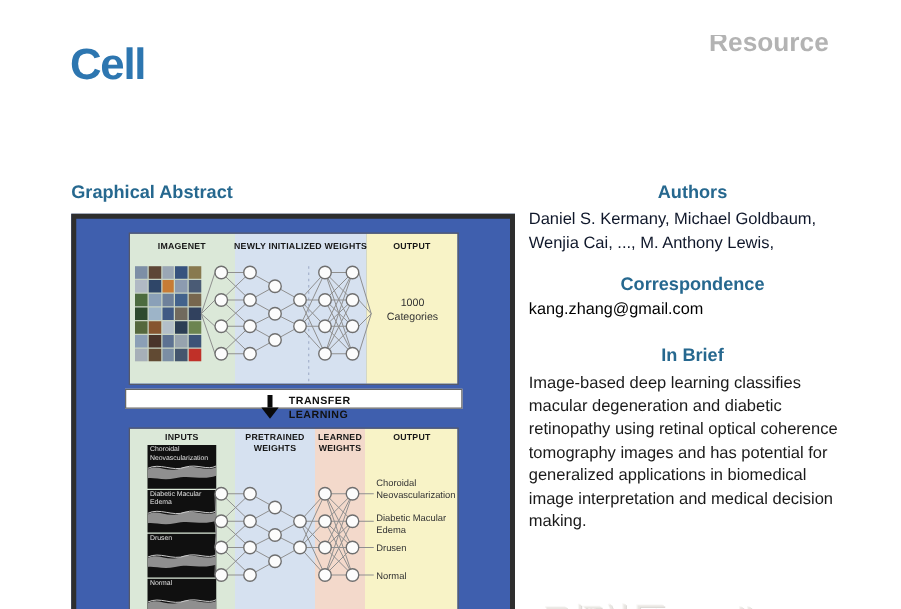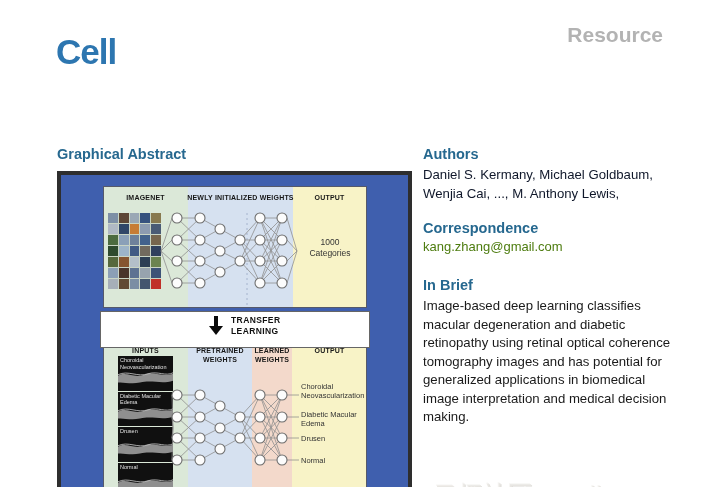--- a/index.html
+++ b/index.html
@@ -18,21 +18,21 @@
           border:4px solid #2e2e2e;background:#3f5fae;}
   .panel{position:absolute;display:flex;box-sizing:border-box;border:1px solid #55596a;overflow:hidden;z-index:1;}
   .panel-top{left:42px;top:11px;width:264px;height:122px;}
   .panel-bottom{left:42px;top:167px;width:264px;height:159px;}
   .sec{height:100%;}
   .sec-green{background:#dbe8d8;}
   .sec-blue{background:#d6e1f0;}
   .sec-pink{background:#f3d9cb;}
   .sec-yellow{background:#f8f3c7;}
 
-  .tbar{left:39px;top:136px;width:270px;height:37px;background:#ffffff;border:1px solid #666;
+  .tbar{left:39px;top:136px;width:270px;height:16px;background:#ffffff;border:1px solid #666;
         box-sizing:border-box;z-index:2;}
   .tbar-arrow{position:absolute;left:108px;top:4px;}
   .tbar-text{position:absolute;left:130px;top:3px;font-size:8.5px;font-weight:bold;
              letter-spacing:.4px;line-height:1.25;color:#111;}
 
   .fh{position:absolute;font-size:7px;font-weight:bold;color:#161616;text-align:center;
       line-height:1.25;letter-spacing:.2px;z-index:4;}
   .nowrap{white-space:nowrap;}
 
   .collage{left:47px;top:38px;width:53px;height:76px;display:grid;z-index:2;
@@ -46,24 +46,24 @@
              color:#e3e3e3;z-index:2;}
 
   .net{left:0;top:0;z-index:3;pointer-events:none;}
 
   .out1000{left:238px;top:62px;width:62px;text-align:center;font-size:8.5px;line-height:1.35;
            color:#333;z-index:4;}
   .outlab{position:absolute;left:240px;width:72px;font-size:7.5px;line-height:1.2;color:#333;z-index:4;}
 
   
   .rcol{left:423px;top:118px;width:262px;}
-  .rcol .blue-head{position:static;}
+  .rcol .blue-head{position:static;text-align:center;}
   .authors-lines{margin-top:4px;font-size:13.2px;line-height:1.42;color:#0f172a;}
   .corr-head{margin-top:17px;}
-  .email{margin-top:3px;font-size:13px;color:#4d7c0f;}
+  .email{margin-top:3px;font-size:13px;color:#000000;}
   .brief-head{margin-top:23px;}
   .brief{margin-top:4px;font-size:13.2px;line-height:1.4;color:#1a1a1a;width:252px;}
 
   .watermark{right:20px;bottom:4px;font-size:24px;color:#e9e7e3;letter-spacing:1px;
              text-shadow:-1px -1px 0 #f7f6f4,1px 1px 0 #dddbd7;z-index:6;}
 </style>
 </head>
 <body>
 
 <div class="page">

